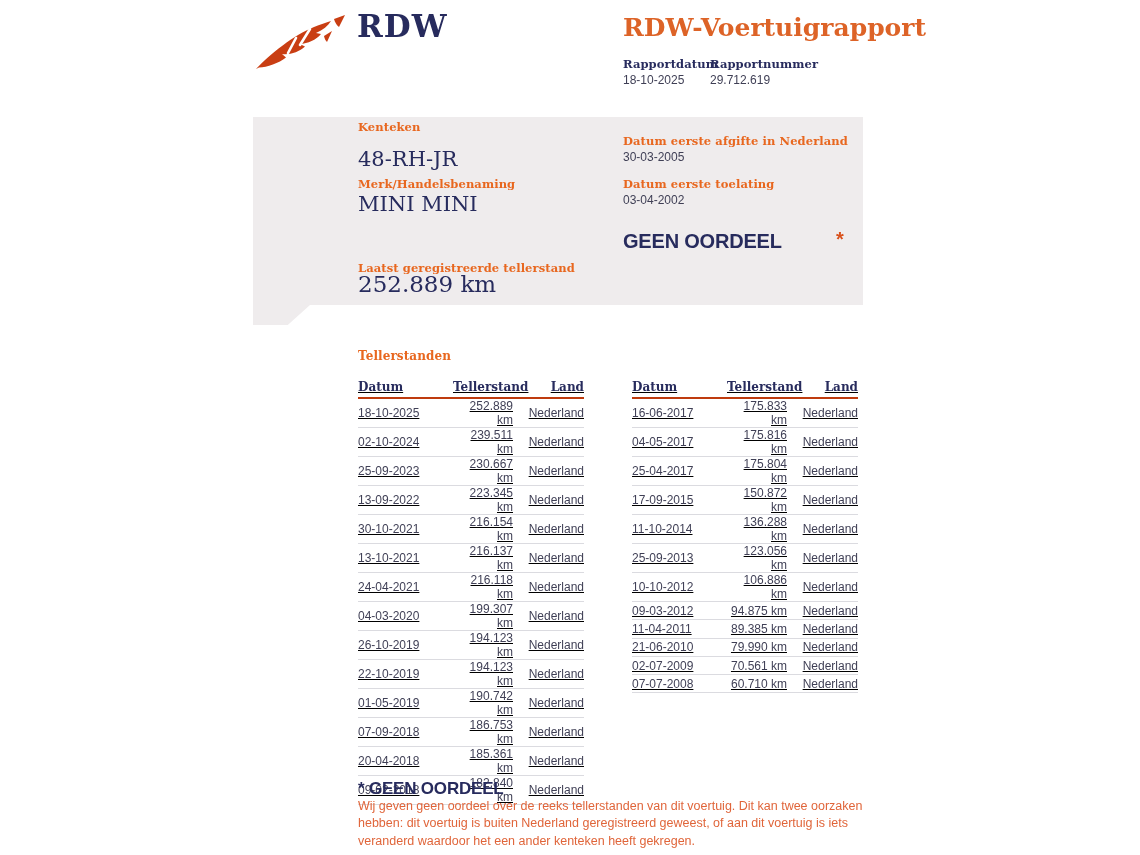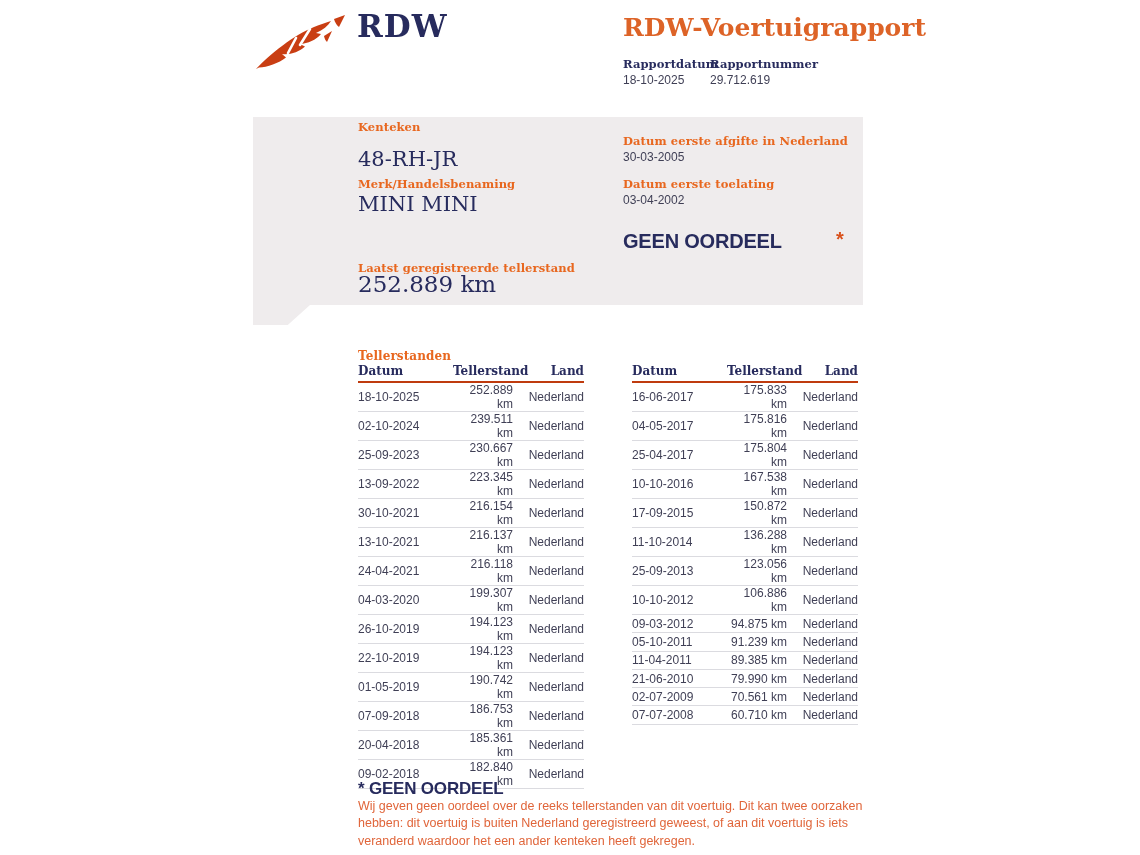--- a/index.html
+++ b/index.html
@@ -44,22 +44,22 @@
   .toelating-label{left:623px;top:177px;}
   .toelating-value{left:623px;top:193px;}
   .verdict{left:623px;top:230px;font-size:20px;font-weight:bold;color:var(--navy);
     letter-spacing:-0.2px;}
   .verdict-ast{left:836px;top:228px;font-size:20px;font-weight:bold;color:var(--asterisk);}
   .odo-label{left:358px;top:261px;}
   .odo-value{left:358px;top:271px;font-size:23px;}
 
   
   .section-title{left:358px;top:349px;font-size:12px;text-align:center;}
-  table.odo{position:absolute;top:364px;width:226px;border-collapse:collapse;
-    table-layout:fixed;}
+  table.odo{position:absolute;top:380px;width:226px;border-collapse:collapse;
+    table-layout:fixed;text-decoration:underline;}
   .tbl-left{left:358px;} .tbl-right{left:632px;}
   table.odo th{font-family:"DejaVu Serif",serif;font-size:12px;font-weight:bold;
     color:var(--navy);border-bottom:2px solid var(--rust);padding:0 0 3px 0;height:15px;}
   table.odo td{font-size:12px;color:var(--body);border-bottom:1px solid var(--rowline);
     height:18.3px;padding:0;}
   table.odo th:first-child,table.odo td:first-child{width:95px;text-align:left;}
   table.odo th:nth-child(2),table.odo td:nth-child(2){width:60px;text-align:right;}
   table.odo th:nth-child(3),table.odo td:nth-child(3){text-align:right;}
 
   
@@ -211,25 +211,20 @@
           <td>04-05-2017</td>
           <td>175.816 km</td>
           <td>Nederland</td>
         </tr>
         <tr>
           <td>25-04-2017</td>
           <td>175.804 km</td>
           <td>Nederland</td>
         </tr>
         <tr>
-          <td>10-10-2016</td>
-          <td>167.538 km</td>
-          <td>Nederland</td>
-        </tr>
-        <tr>
           <td>17-09-2015</td>
           <td>150.872 km</td>
           <td>Nederland</td>
         </tr>
         <tr>
           <td>11-10-2014</td>
           <td>136.288 km</td>
           <td>Nederland</td>
         </tr>
         <tr>
@@ -241,25 +236,20 @@
           <td>10-10-2012</td>
           <td>106.886 km</td>
           <td>Nederland</td>
         </tr>
         <tr>
           <td>09-03-2012</td>
           <td>94.875 km</td>
           <td>Nederland</td>
         </tr>
         <tr>
-          <td>05-10-2011</td>
-          <td>91.239 km</td>
-          <td>Nederland</td>
-        </tr>
-        <tr>
           <td>11-04-2011</td>
           <td>89.385 km</td>
           <td>Nederland</td>
         </tr>
         <tr>
           <td>21-06-2010</td>
           <td>79.990 km</td>
           <td>Nederland</td>
         </tr>
         <tr>

